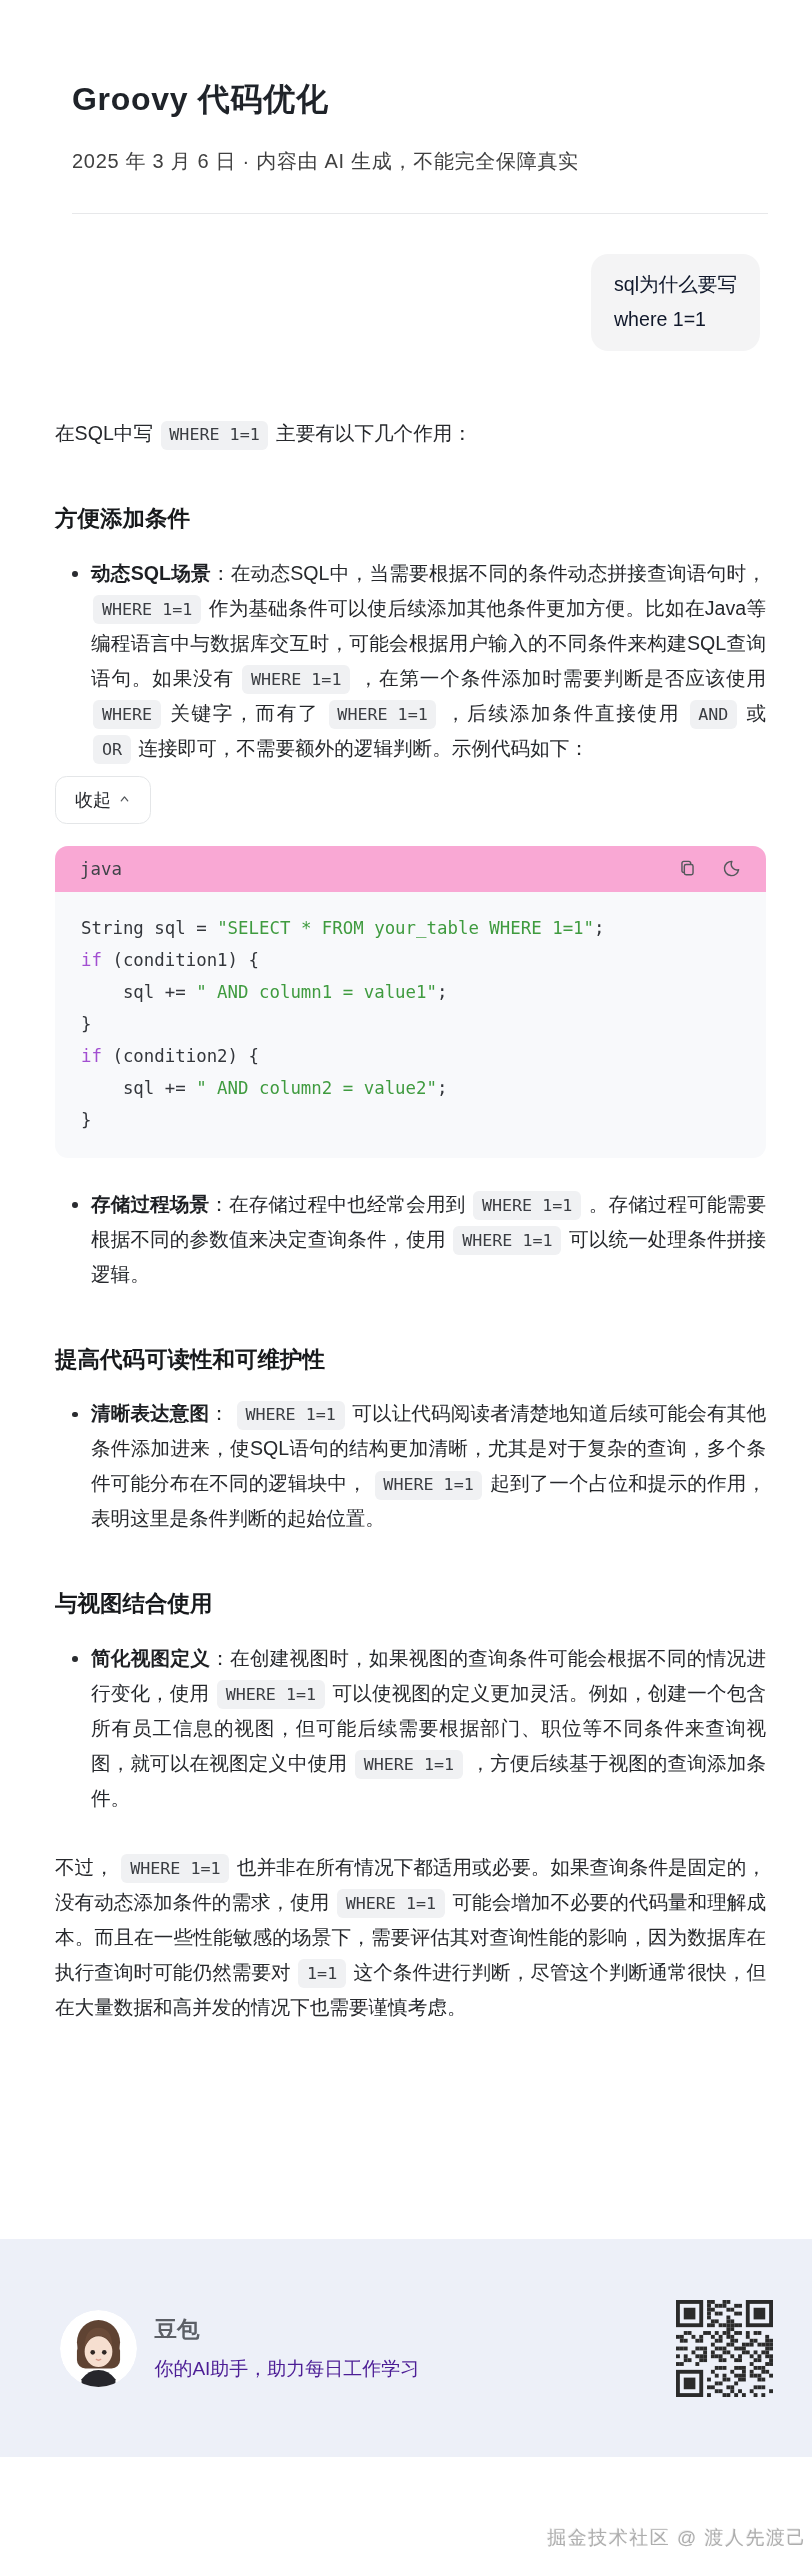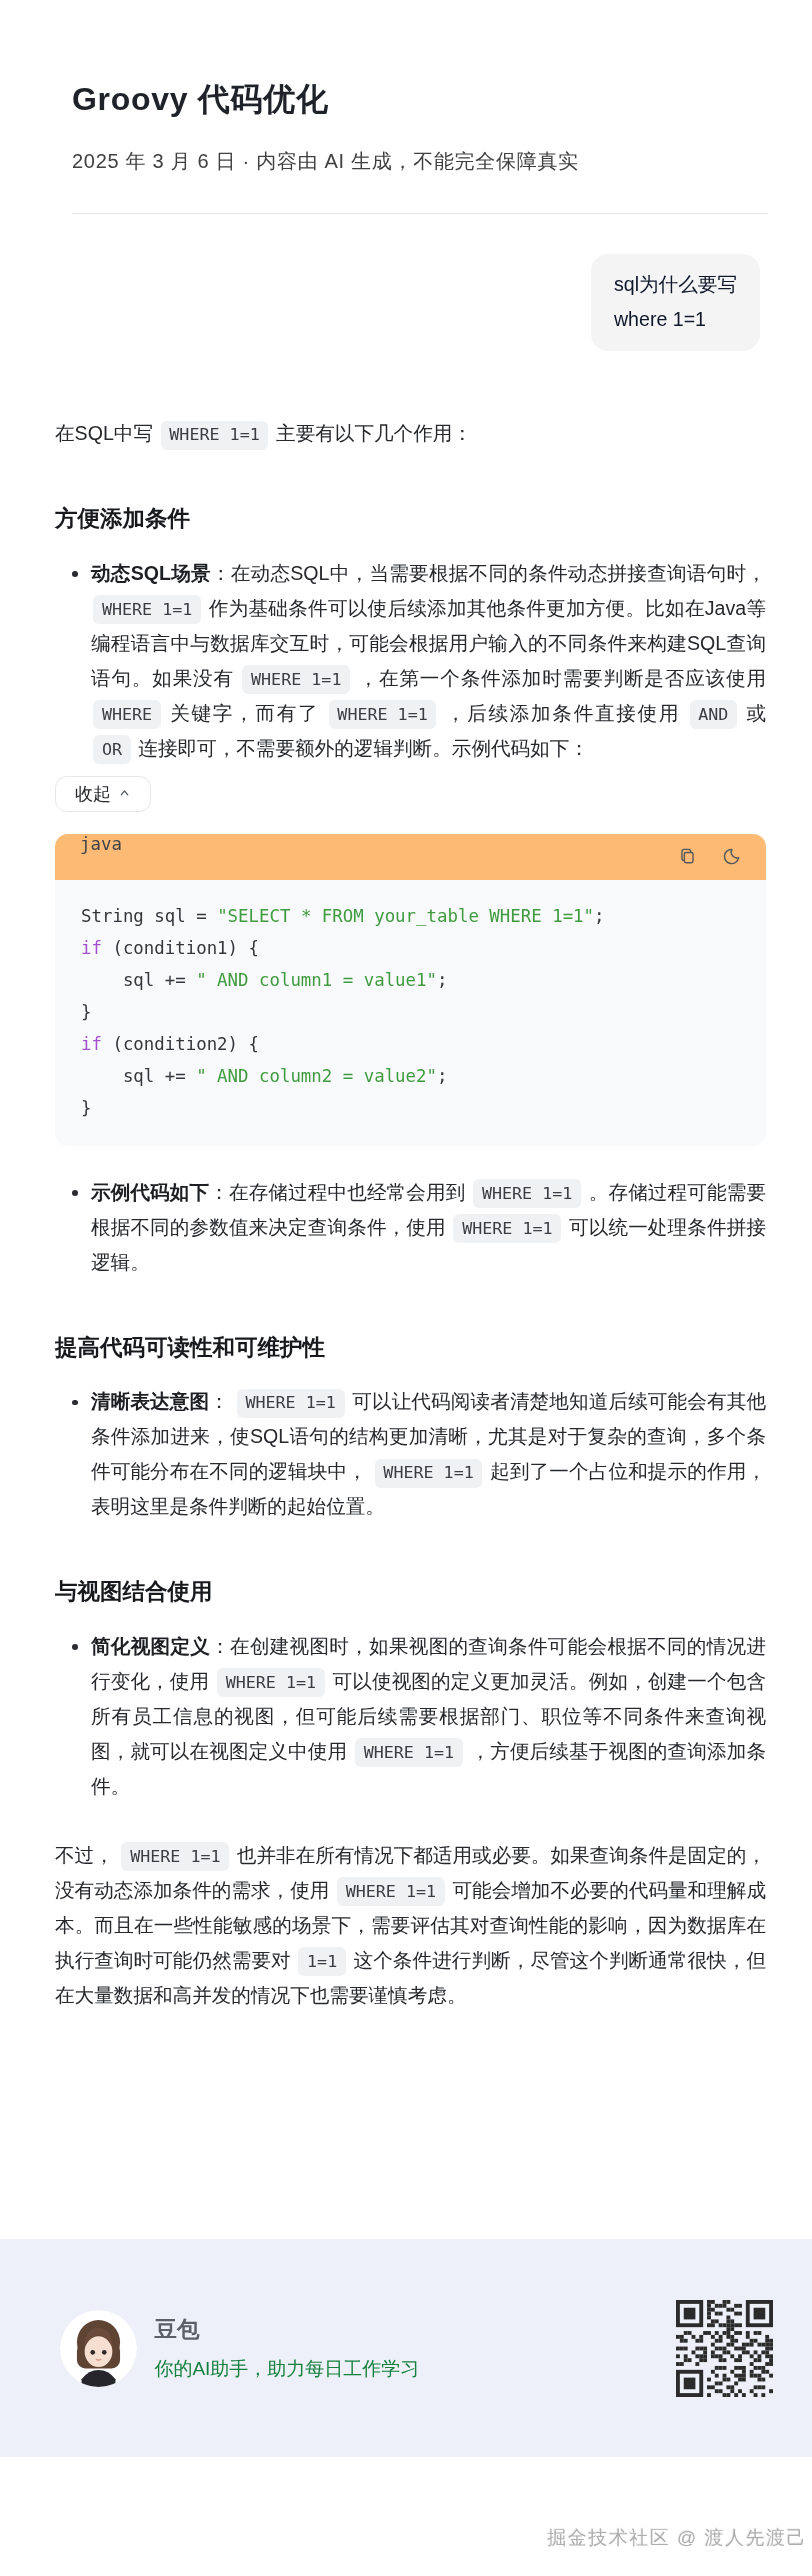--- a/index.html
+++ b/index.html
@@ -21,42 +21,42 @@
   .bullets{margin:0;padding:0;list-style:none;}
   .bullet{position:relative;padding-left:36px;margin-top:20.3px;}
   .bullet .dot{position:absolute;left:17.4px;top:15.2px;width:5.8px;height:5.8px;border-radius:50%;background:#2a2c30;}
   .seg-bold{font-weight:700;color:#1d1f23;}
   .inline-code{display:inline-block;background:#f0f1f3;border-radius:5.8px;padding:0.7px 8.7px;margin:0 2.2px;
                font-family:"DejaVu Sans Mono","Liberation Mono",monospace;font-size:16.7px;color:#3a3d42;
                line-height:27.6px;vertical-align:baseline;white-space:nowrap;}
   
   .collapse-btn{display:inline-flex;align-items:center;gap:7.3px;margin-top:10.2px;
                 border:0.7px solid #e4e6e8;border-radius:11.6px;background:#ffffff;
-                padding:5px 19px;font-size:18px;color:#26282c;cursor:pointer;}
+                padding:11px 19px;font-size:18px;color:#26282c;cursor:pointer;}
   .collapse-btn svg{display:block;}
   
   .code-card{margin-top:22px;border-radius:13px;overflow:hidden;background:#f8f9fb;}
-  .code-header{display:flex;height:46px;background:#fdba74;padding:0 25px;}
+  .code-header{display:flex;align-items:center;height:46px;background:#f9a8d4;padding:0 25px;}
   .code-lang{font-size:17.4px;color:#3f4348;font-family:"DejaVu Sans Mono","Liberation Mono",monospace;}
   .code-actions{margin-left:auto;display:flex;align-items:center;gap:25px;}
   .icon-btn{background:none;border:none;padding:0;cursor:pointer;display:flex;align-items:center;}
   .code-body{padding:20.3px 26px 22px 26px;}
   .code-line{font-family:"DejaVu Sans Mono","Liberation Mono",monospace;font-size:17.4px;line-height:32px;white-space:pre;}
   .tok-plain{color:#33363b;}
   .tok-kw{color:#a24fd1;}
   .tok-str{color:#3f9b3f;}
   
   .closing{margin-top:34px;}
   
   .footer{position:absolute;left:0;top:2239px;width:813px;height:218px;background:#edf0f8;
           display:flex;align-items:center;padding:0;box-sizing:border-box;}
   .avatar{margin-left:60px;width:77px;height:77px;border-radius:50%;overflow:hidden;flex:none;}
   .footer-text{margin-left:17.4px;}
   .bot-name{font-size:22.5px;font-weight:700;color:#5c5f66;}
-  .bot-tagline{margin-top:10.2px;font-size:19px;color:#15803d;}
+  .bot-tagline{margin-top:10.2px;font-size:19px;color:#4c1d95;}
   .qr{margin-left:auto;margin-right:40px;width:97px;height:97px;flex:none;}
   
   .watermark{position:absolute;right:6px;top:2525px;font-size:19px;color:#aeaeae;letter-spacing:1.5px;
              text-shadow:1.5px 1.5px 0.7px rgba(255,255,255,.95), -0.7px -0.7px 0.7px rgba(0,0,0,.08);}
 </style>
 </head>
 <body>
 
 <div class="page">
 
@@ -118,21 +118,21 @@
           <div class="code-line"><span class="tok-plain">}</span></div>
           <div class="code-line"><span class="tok-kw">if</span><span class="tok-plain"> (condition2) {</span></div>
           <div class="code-line"><span class="tok-plain">    sql += </span><span class="tok-str">" AND column2 = value2"</span><span class="tok-plain">;</span></div>
           <div class="code-line"><span class="tok-plain">}</span></div>
         </div>
     </div>
 
     <ul class="bullets">
       <li class="bullet" style="margin-top:29px;">
         <span class="dot"></span>
-        <div class="para"><span class="seg-bold">示例代码如下</span>：在存储过程中也经常会用到 <span class="inline-code">WHERE 1=1</span> 。存储过程可能需要根据不同的参数值来决定查询条件，使用 <span class="inline-code">WHERE 1=1</span> 可以统一处理条件拼接逻辑。</div>
+        <div class="para"><span class="seg-bold">存储过程场景</span>：在存储过程中也经常会用到 <span class="inline-code">WHERE 1=1</span> 。存储过程可能需要根据不同的参数值来决定查询条件，使用 <span class="inline-code">WHERE 1=1</span> 可以统一处理条件拼接逻辑。</div>
       </li>
     </ul>
 
     <h2 class="sec">提高代码可读性和可维护性</h2>
     <ul class="bullets">
       <li class="bullet">
         <span class="dot"></span>
         <div class="para"><span class="seg-bold">清晰表达意图</span>： <span class="inline-code">WHERE 1=1</span> 可以让代码阅读者清楚地知道后续可能会有其他条件添加进来，使SQL语句的结构更加清晰，尤其是对于复杂的查询，多个条件可能分布在不同的逻辑块中， <span class="inline-code">WHERE 1=1</span> 起到了一个占位和提示的作用，表明这里是条件判断的起始位置。</div>
       </li>
     </ul>

